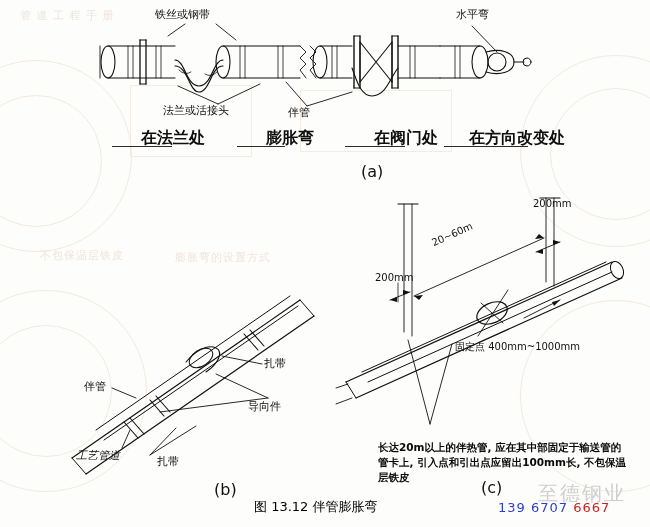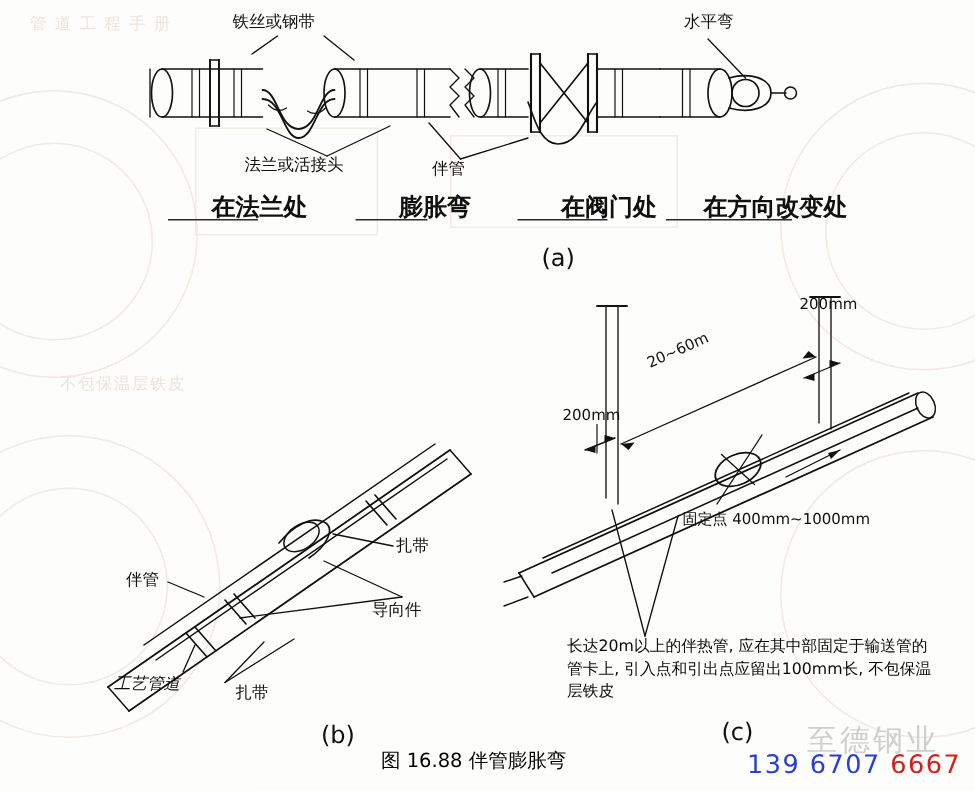--- a/index.html
+++ b/index.html
@@ -76,21 +76,21 @@
   .brand {
     position: absolute;
     color: #cfcfcf;
     font-size: 20px;
     letter-spacing: 2px;
     white-space: nowrap;
   }
   .brand-phone {
     position: absolute;
     color: #2a3fd0;
-    font-size: 17px;
+    font-size: 13px;
     letter-spacing: 1px;
     white-space: nowrap;
   }
   .brand-phone .red {
     color: #d01f1f;
   }
   .divider {
     position: absolute;
     background: #2b2b2b;
     height: 1px;
@@ -105,20 +105,21 @@
   <div class="wm" style="left:-30px; top:95px; width:130px; height:130px;"></div>
   <div class="wm" style="left:520px; top:55px; width:190px; height:190px;"></div>
   <div class="wm" style="left:550px; top:88px; width:130px; height:130px;"></div>
   <div class="wm" style="left:-55px; top:290px; width:200px; height:200px;"></div>
   <div class="wm" style="left:-20px; top:325px; width:130px; height:130px;"></div>
   <div class="wm" style="left:520px; top:300px; width:190px; height:190px;"></div>
   <div class="wm2" style="left:130px; top:85px; width:120px; height:70px;"></div>
   <div class="wm2" style="left:300px; top:90px; width:150px; height:60px;"></div>
   <div class="wm-text" style="left:20px; top:8px;">管 道 工 程 手 册</div>
   <div class="wm-text" style="left:40px; top:248px;">不包保温层铁皮</div>
+  <div class="wm-text" style="left:175px; top:250px;">膨胀弯的设置方式</div>
 
   <svg class="layer" viewBox="0 0 650 527">
     <g fill="none" stroke="#111" stroke-width="1.1" stroke-linecap="round" stroke-linejoin="round">
 
       <path d="M108 46 L175 46"></path>
       <path d="M108 78 L175 78"></path>
       <ellipse cx="108" cy="62" rx="7" ry="16"></ellipse>
       <path d="M100 46 L100 78" stroke-width="0.9"></path>
 
       <path d="M140 40 L140 84" stroke-width="1.3"></path>
@@ -281,23 +282,23 @@
   <div class="lbl" style="left:264px; top:357px;">扎带</div>
   <div class="lbl" style="left:248px; top:400px;">导向件</div>
   <div class="lbl" style="left:76px; top:449px;font-style:italic;">工艺管道</div>
   <div class="lbl" style="left:157px; top:455px;">扎带</div>
   <div class="lbl lbl-cap" style="left:185px; top:480px;">(b)</div>
 
   <div class="lbl lbl-sm" style="left:533px; top:198px;">200mm</div>
   <div class="lbl lbl-sm" style="left:430px; top:238px; transform:rotate(-24deg); transform-origin:left top;">20~60m</div>
   <div class="lbl lbl-sm" style="left:375px; top:272px;">200mm</div>
   <div class="lbl lbl-sm" style="left:455px; top:341px;">固定点 400mm~1000mm</div>
-  <div class="note" style="left:378px; top:424px;">长达20m以上的伴热管, 应在其中部固定于输送管的管卡上, 引入点和引出点应留出100mm长, 不包保温层铁皮</div>
+  <div class="note" style="left:378px; top:440px;font-weight:bold;">长达20m以上的伴热管, 应在其中部固定于输送管的管卡上, 引入点和引出点应留出100mm长, 不包保温层铁皮</div>
   <div class="lbl lbl-cap" style="left:452px; top:478px;">(c)</div>
 
-  <div class="fig-title" style="left:254px; top:498px;">图 16.88    伴管膨胀弯</div>
+  <div class="fig-title" style="left:254px; top:498px;">图 13.12    伴管膨胀弯</div>
 
   <div class="brand" style="left:538px; top:480px;">至德钢业</div>
   <div class="brand-phone" style="left:498px; top:500px;">
     <span>139 </span><span>6707 </span><span class="red">6667</span>
   </div>
 
 </div>
 
 </body></html>

